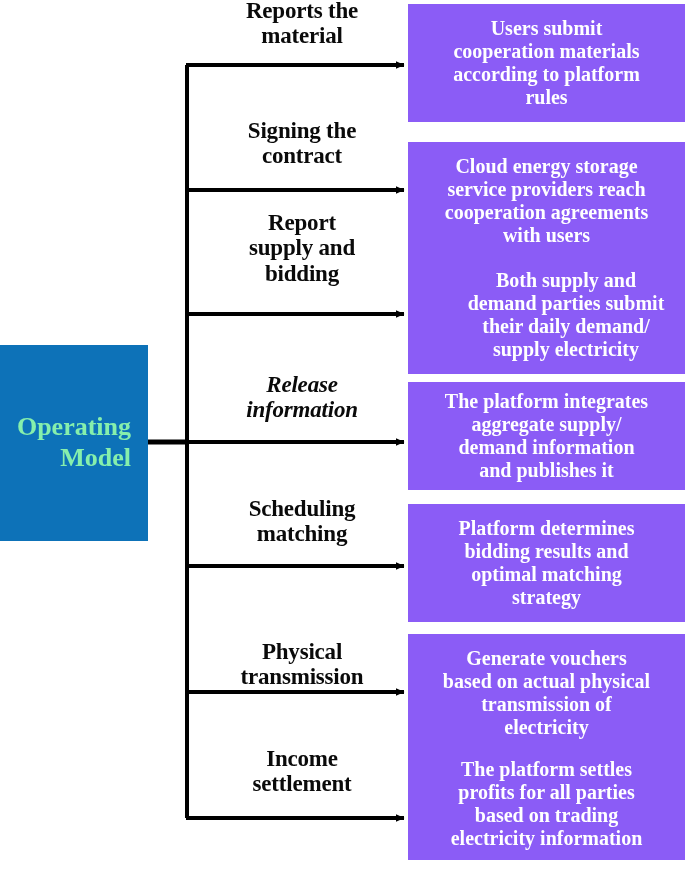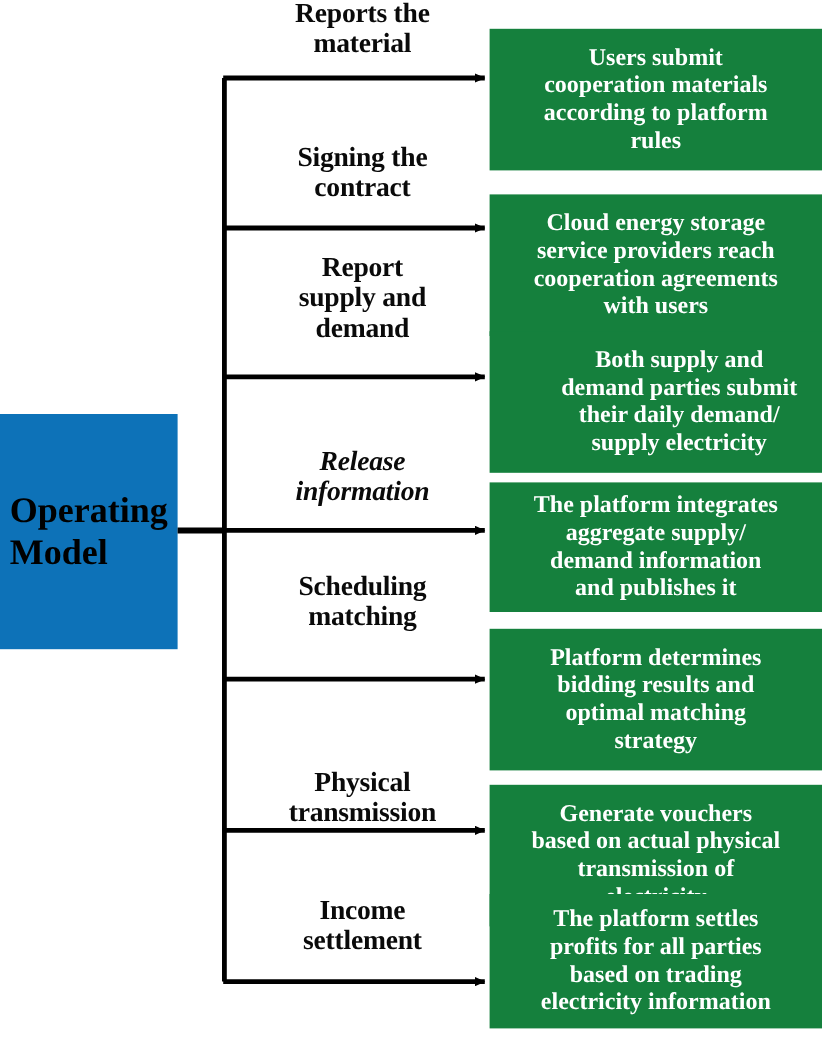--- a/index.html
+++ b/index.html
@@ -25,25 +25,25 @@
     top: 345px;
     width: 148px;
     height: 196px;
     background: #0D72B8;
     display: flex;
     align-items: center;
     justify-content: center;
     box-sizing: border-box;
   }
   .root-label {
-    color: #000000;
+    color: #86efac;
     font-weight: bold;
-    font-size: 30px;
+    font-size: 26px;
     line-height: 1.18;
-    text-align: left;
+    text-align: right;
     font-family: "Liberation Serif", "DejaVu Serif", serif;
     white-space: pre-line;
     padding: 0 4px;
   }
   
   #wires {
     position: absolute;
     left: 0;
     top: 0;
     width: 685px;
@@ -66,26 +66,25 @@
     line-height: 1.1;
     color: #0a0a0a;
     font-family: "Liberation Serif", "DejaVu Serif", serif;
     white-space: pre-line;
     letter-spacing: -0.2px;
   }
   .stage-box {
     position: absolute;
     left: 408px;
     width: 277px;
-    background: #15803d;
+    background: #8b5cf6;
     box-sizing: border-box;
     display: flex;
     align-items: center;
     justify-content: center;
-    margin-top: 20px;
   }
   .stage-box-text {
     color: #ffffff;
     font-weight: bold;
     font-size: 20px;
     line-height: 1.14;
     text-align: center;
     font-family: "Liberation Serif", "DejaVu Serif", serif;
     white-space: pre-line;
     padding: 0 6px;
@@ -139,42 +138,42 @@
       <div class="stage-box-text">Cloud energy storage
 service providers reach
 cooperation agreements
 with users</div>
     </div>
   </div>
 
   <div class="stage-row">
     <div class="stage-label" style="top:210px;">Report
 supply and
-demand</div>
+bidding</div>
     <div class="stage-box" style="top:256px; height:118px;padding-left:39px;">
       <div class="stage-box-text">Both supply and
 demand parties submit
 their daily demand/
 supply electricity</div>
     </div>
   </div>
 
   <div class="stage-row">
     <div class="stage-label" style="top:372px;font-style:italic;">Release
 information</div>
     <div class="stage-box" style="top:382px; height:108px;">
       <div class="stage-box-text">The platform integrates
 aggregate supply/
 demand information
 and publishes it</div>
     </div>
   </div>
 
   <div class="stage-row">
-    <div class="stage-label" style="top:476px;">Scheduling
+    <div class="stage-label" style="top:496px;">Scheduling
 matching</div>
     <div class="stage-box" style="top:504px; height:118px;">
       <div class="stage-box-text">Platform determines
 bidding results and
 optimal matching
 strategy</div>
     </div>
   </div>
 
   <div class="stage-row">
@@ -184,21 +183,21 @@
       <div class="stage-box-text">Generate vouchers
 based on actual physical
 transmission of
 electricity</div>
     </div>
   </div>
 
   <div class="stage-row">
     <div class="stage-label" style="top:746px;">Income
 settlement</div>
-    <div class="stage-box" style="top:725px; height:112px;">
+    <div class="stage-box" style="top:748px; height:112px;">
       <div class="stage-box-text">The platform settles
 profits for all parties
 based on trading
 electricity information</div>
     </div>
   </div>
 
 </div>
 
 </body></html>

